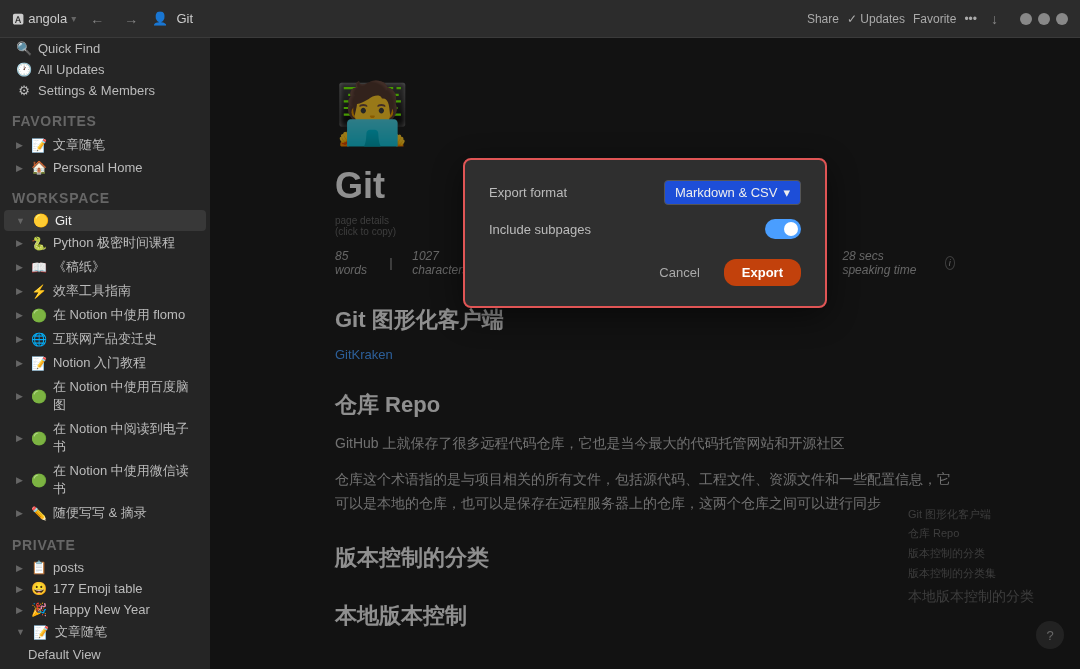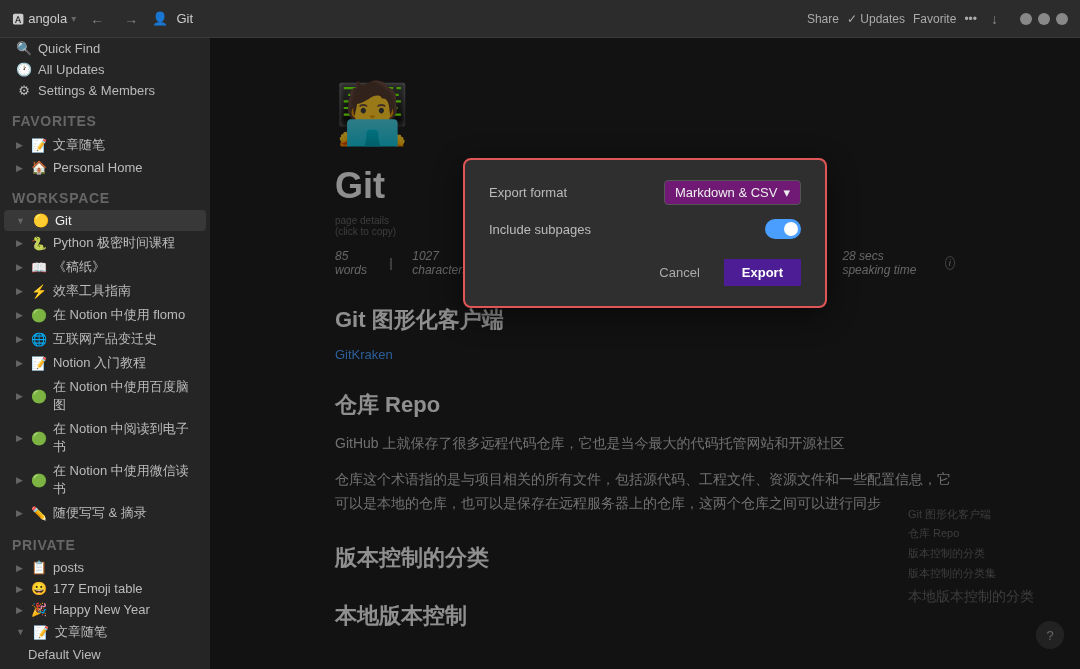--- a/index.html
+++ b/index.html
@@ -229,21 +229,21 @@
 
     .export-label {
       font-size: 13px;
       color: #bbb;
     }
 
     .export-select {
       display: flex;
       align-items: center;
       gap: 6px;
-      background: #701a75;
+      background: #1d4ed8;
       border: 1px solid #555;
       border-radius: 4px;
       padding: 4px 10px;
       font-size: 13px;
       color: #eee;
       cursor: pointer;
     }
 
     .toggle-row {
       display: flex;
@@ -286,28 +286,28 @@
       background: none;
       border: none;
       color: #aaa;
       font-size: 13px;
       cursor: pointer;
       padding: 6px 14px;
       border-radius: 4px;
     }
 
     .btn-export {
-      background: #4c1d95;
+      background: #c2410c;
       border: none;
       color: white;
       font-size: 13px;
       font-weight: 600;
       cursor: pointer;
       padding: 6px 18px;
-      border-radius: 1px;
+      border-radius: 12px;
     }
 
     
     .outline-panel {
       position: fixed;
       right: 12px;
       bottom: 60px;
       width: 160px;
       font-size: 11px;
       color: #666;

